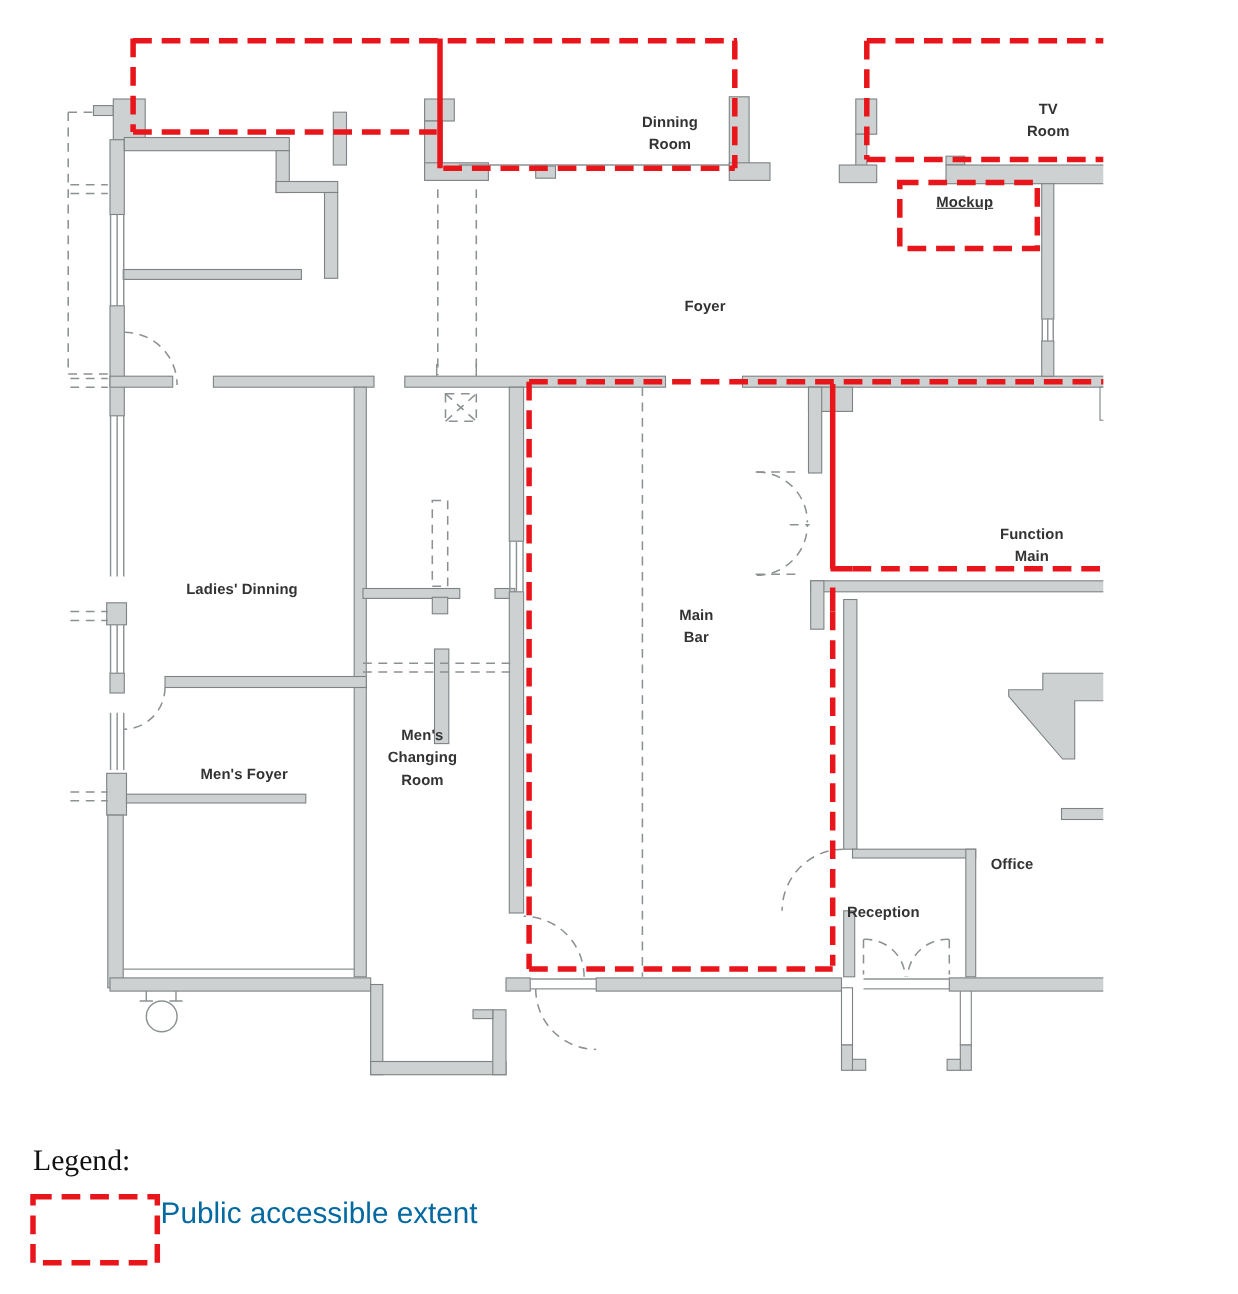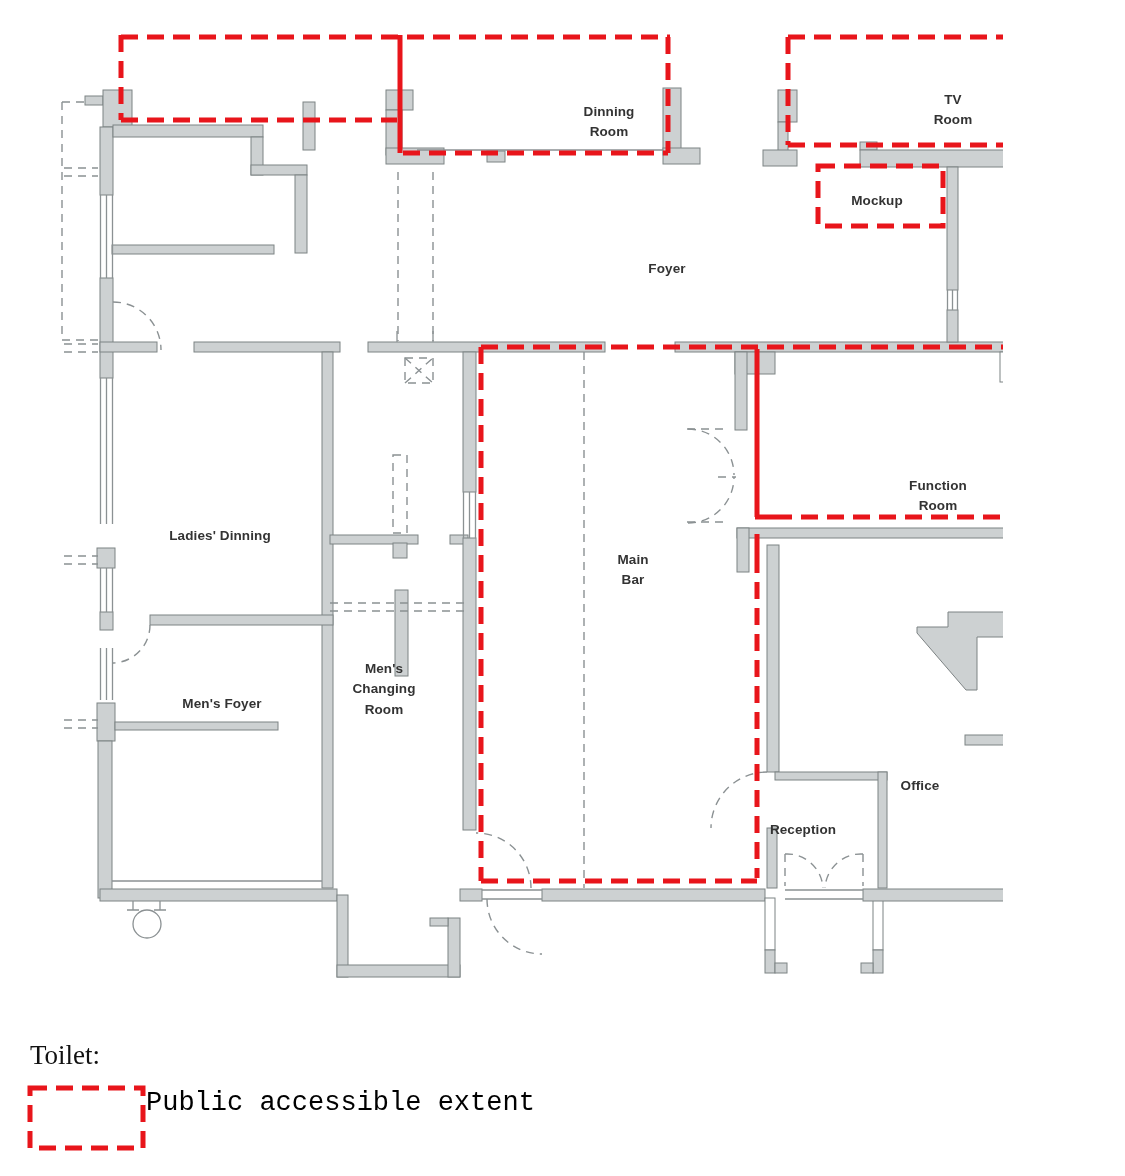--- a/index.html
+++ b/index.html
@@ -21,22 +21,22 @@
   .rd{stroke:var(--accent-red);stroke-width:5;fill:none;stroke-dasharray:17 9;stroke-linecap:butt;}
   .rs{stroke:var(--accent-red);stroke-width:5;fill:none;stroke-linecap:butt;}
   
   .label{position:absolute;transform:translate(-50%,-50%);color:var(--text);
          font-size:13.5px;font-weight:bold;line-height:1.5;text-align:center;
          white-space:pre-line;letter-spacing:.1px;}
   
   .legend-title{position:absolute;left:30px;top:1040px;font-family:"Liberation Serif",serif;
                 font-size:27px;color:#111;}
   .legend-symbol{position:absolute;left:24px;top:1082px;}
-  .legend-label{position:absolute;left:146px;top:1088px;font-family:Liberation Mono, monospace;
-                font-size:27px;color:#000000;}
+  .legend-label{position:absolute;left:146px;top:1088px;font-family:Liberation Sans, sans-serif;
+                font-size:27px;color:#0369a1;}
 </style>
 </head>
 <body>
 
 <div class="canvas">
 
   <svg class="plan-svg" width="1125" height="1010" viewBox="0 0 1125 1010">
 
     <g>
 
@@ -215,36 +215,36 @@
       <path class="rd" d="M757 556 V878"></path>
       <path class="rd" d="M1052 349 V517"></path>
       <path class="rd" d="M775 517 H1052"></path>
     </g>
   </svg>
 
   <div>
     <div class="label" style="left:609px;top:122px;">Dinning
 Room</div>
     <div class="label" style="left:953px;top:110px;">TV Room</div>
-    <div class="label" style="left:877px;top:201px;">Mockup</div>
-    <div class="label" style="left:641px;top:269px;margin-left:26px;">Foyer</div>
+    <div class="label" style="left:877px;top:184px;text-decoration:underline;">Mockup</div>
+    <div class="label" style="left:641px;top:279px;">Foyer</div>
     <div class="label" style="left:220px;top:536px;">Ladies' Dinning</div>
     <div class="label" style="left:222px;top:704px;">Men's Foyer</div>
     <div class="label" style="left:384px;top:689px;">Men's
 Changing
 Room</div>
     <div class="label" style="left:633px;top:570px;">Main
 Bar</div>
     <div class="label" style="left:938px;top:496px;">Function
-Room</div>
+Main</div>
     <div class="label" style="left:803px;top:830px;">Reception</div>
     <div class="label" style="left:920px;top:786px;">Office</div>
   </div>
 
   <div>
-    <div class="legend-title">Toilet:</div>
+    <div class="legend-title">Legend:</div>
     <svg class="legend-symbol" width="126" height="72" viewBox="0 0 126 72">
       <rect class="rd" x="6" y="6" width="113" height="60"></rect>
     </svg>
     <div class="legend-label">Public accessible extent</div>
   </div>
 
 </div>
 
 </body></html>

